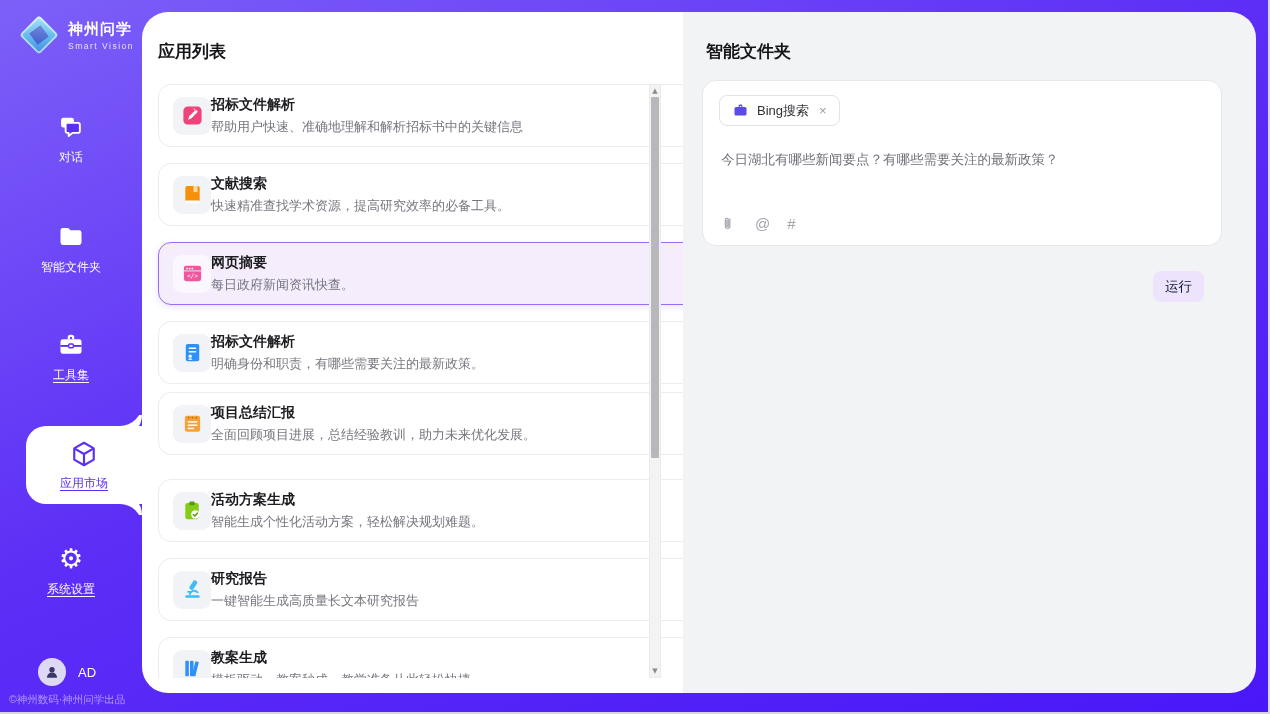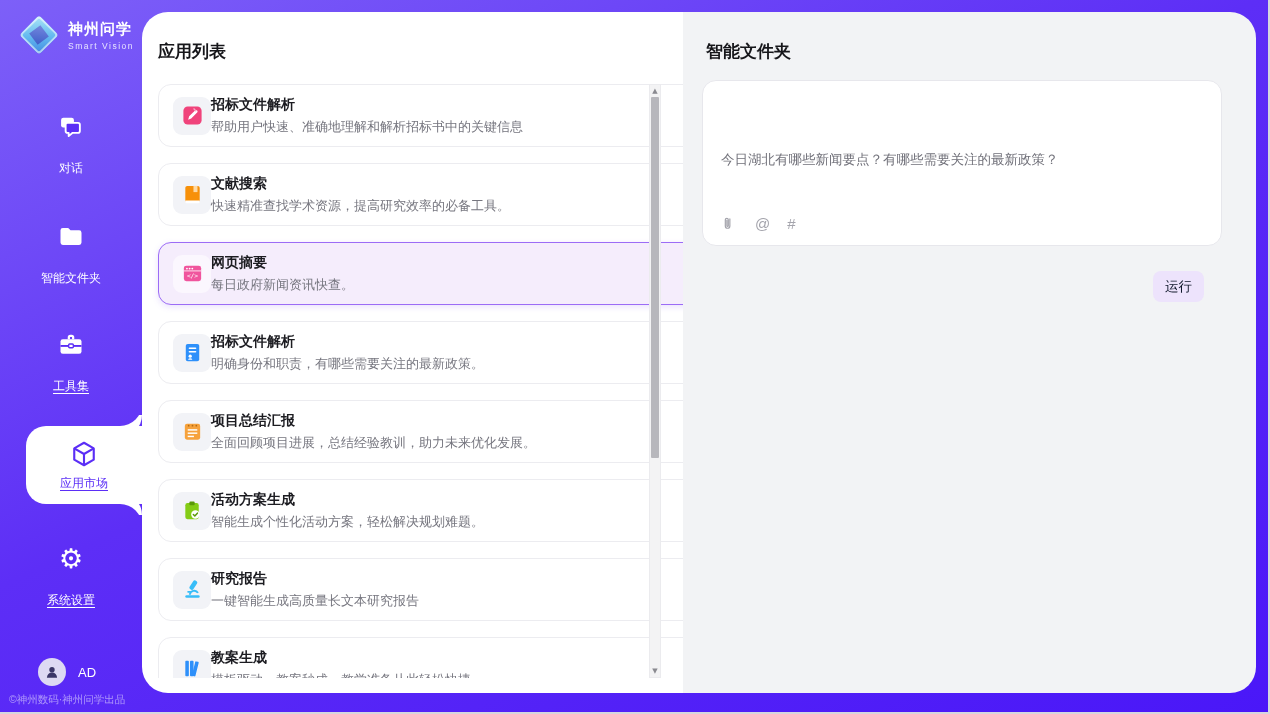--- a/index.html
+++ b/index.html
@@ -15,21 +15,21 @@
   .diamond { position:absolute; left:7px; top:7px; width:28px; height:28px;
     transform:rotate(45deg); border-radius:4px;
     background:linear-gradient(135deg,#aee6f7 0%,#62b9ef 55%,#3f87e0 100%);
     box-shadow:inset 0 0 0 2px rgba(255,255,255,.55); }
   .diamond::after { content:''; position:absolute; left:7px; top:7px; width:14px; height:14px;
     background:linear-gradient(135deg,#6f74d8,#3c4ec0); transform:rotate(8deg); opacity:.8; }
   .brand-text .t1 { color:#fff; font-size:15px; font-weight:bold; letter-spacing:1px; }
   .brand-text .t2 { color:#e8e4ff; font-size:8.5px; letter-spacing:1.5px; margin-top:2px; }
 
   .nav-item { position:absolute; left:0; width:142px; display:flex; flex-direction:column;
-    align-items:center; gap:18px; cursor:pointer; }
+    align-items:center; gap:7px; cursor:pointer; }
   .nav-item .nav-label { color:#fff; font-size:12px; }
   .nav-item.underline .nav-label { text-decoration:underline; text-underline-offset:3px; }
   .nav-icon { width:30px; height:30px; display:flex; align-items:center; justify-content:center; }
   .gear-glyph { font-size:27px; color:#fff; line-height:30px;
     font-family:"DejaVu Sans",sans-serif; }
 
   
   .nav-item.active { left:26px; width:116px; height:78px; background:#fff;
     border-radius:20px 0 0 20px; justify-content:center; gap:6px; }
   .nav-item.active .nav-label { color:#5b2ef6; }
@@ -250,21 +250,21 @@
                   <circle cx="9.6" cy="15.8" r="1.7" fill="#fff"></circle>
                   <path d="M7.3 19.6a2.5 2.5 0 014.6 0z" fill="#fff"></path>
                 </svg>
               </span>
             </div>
     <div class="card-text">
       <span class="card-title">招标文件解析</span>
       <span class="card-desc">明确身份和职责，有哪些需要关注的最新政策。</span>
     </div>
   </div>
-          <div class="app-card" style="top: 316px;">
+          <div class="app-card" style="top: 308px;">
     <div class="icon-box">
               <span class="js-icon" style="display: flex; align-items: center; justify-content: center;">
                 <svg width="23" height="23" viewBox="0 0 24 24">
                   <rect x="4" y="4" width="16" height="16.5" rx="2.2" fill="#f6a23c"></rect>
                   <circle cx="8" cy="5.9" r=".9" fill="#b36a12"></circle>
                   <circle cx="12" cy="5.9" r=".9" fill="#b36a12"></circle>
                   <circle cx="16" cy="5.9" r=".9" fill="#b36a12"></circle>
                   <rect x="7" y="9.6" width="10" height="1.5" fill="#fff"></rect>
                   <rect x="7" y="13" width="10" height="1.5" fill="#fff"></rect>
                   <rect x="7" y="16.4" width="6.5" height="1.5" fill="#fff"></rect>
@@ -328,20 +328,30 @@
         <div class="sb-arrow sb-up">▲</div>
         <div class="sb-thumb"></div>
         <div class="sb-arrow sb-down">▼</div>
       </div>
     </div>
 
     <div class="detail-panel">
       <div class="panel-title">智能文件夹</div>
 
       <div class="detail-card">
+        <div class="tool-tag">
+          <span class="js-icon" style="display: flex; align-items: center; justify-content: center;">
+              <svg width="17" height="17" viewBox="0 0 24 24" fill="#5b4be8">
+                <path d="M9.3 7V5.8A2.1 2.1 0 0111.4 3.7h1.2a2.1 2.1 0 012.1 2.1V7h-1.7V5.5h-2V7z"></path>
+                <rect x="3.5" y="7" width="17" height="12" rx="2.2"></rect>
+              </svg>
+            </span>
+          <span class="tag-label">Bing搜索</span>
+          <span class="tag-close">×</span>
+        </div>
         <div class="prompt-text">今日湖北有哪些新闻要点？有哪些需要关注的最新政策？</div>
         <div class="input-icons">
           <span class="js-icon" style="display: flex; align-items: center; justify-content: center;">
               <svg width="17" height="17" viewBox="0 0 24 24" fill="none" stroke="#a4a4ac" stroke-width="1.7" stroke-linecap="round">
                 <path d="M12.5 5.5v10a3.2 3.2 0 01-6.4 0V6.8a2.1 2.1 0 014.2 0v8.4a1 1 0 01-2 0V7.5"></path>
               </svg>
             </span>
           <span class="txt-ic">@</span>
           <span class="txt-ic">#</span>
         </div>

